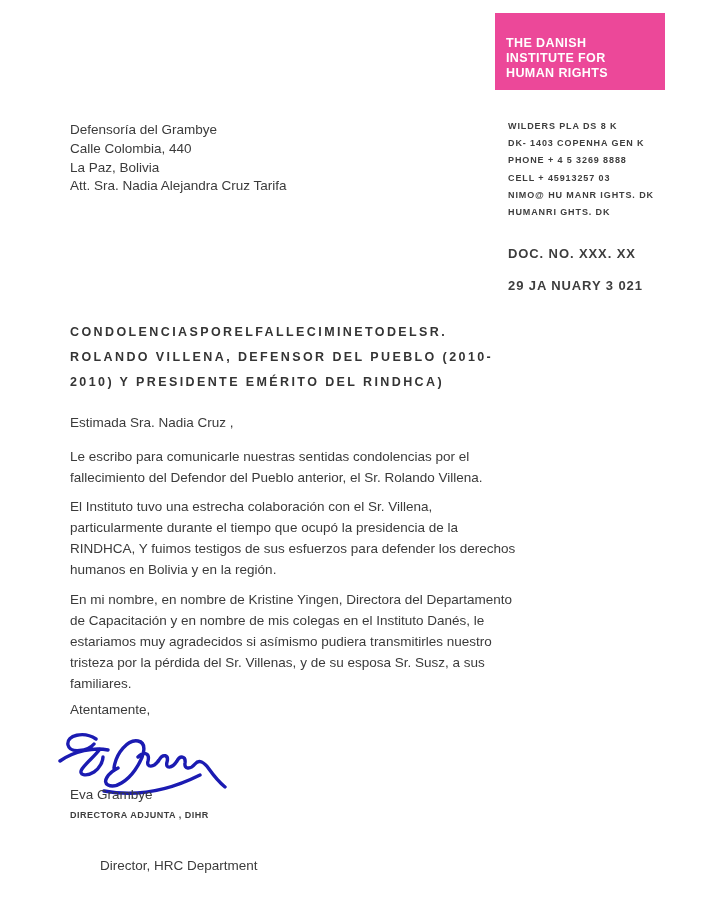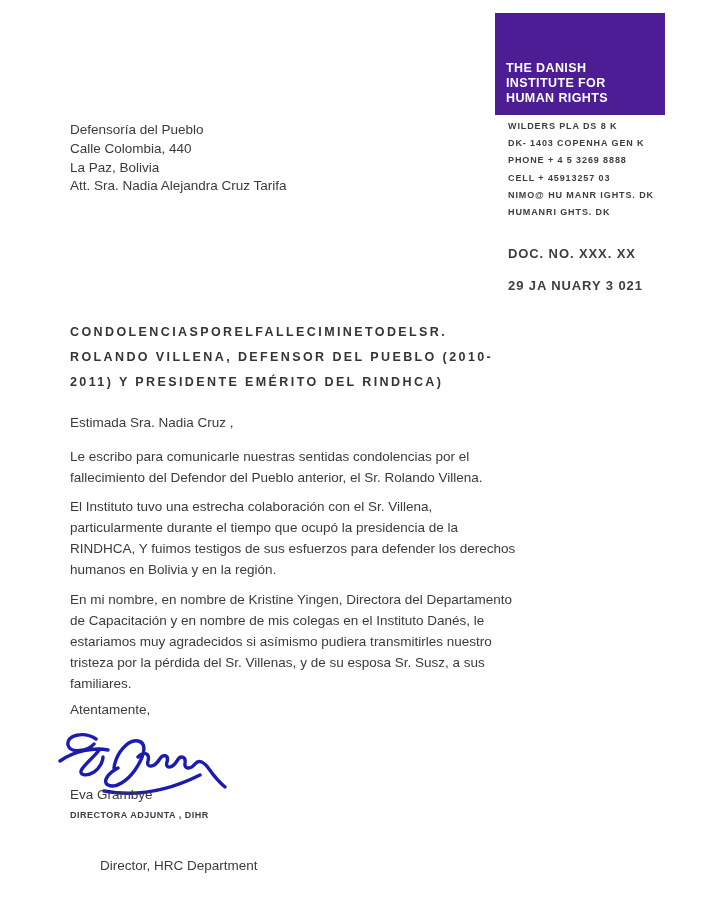--- a/index.html
+++ b/index.html
@@ -14,22 +14,22 @@
     height: 912px;
     background: #ffffff;
     overflow: hidden;
     color: #3b3b3b;
   }
   .abs { position: absolute; }
 
   
   .logo-box {
     left: 495px; top: 13px;
-    width: 170px; height: 102px;
-    background: #4c1d95;
+    width: 170px; height: 77px;
+    background: #ec4899;
     display: flex;
     align-items: flex-end;
     box-sizing: border-box;
     padding: 0 0 9px 11px;
   }
   .logo-text div {
     color: #ffffff;
     font-weight: 700;
     font-size: 12.5px;
     line-height: 15px;
@@ -125,42 +125,42 @@
 
   <div class="abs logo-box">
     <div class="logo-text">
       <div>THE DANISH</div>
       <div>INSTITUTE FOR</div>
       <div>HUMAN RIGHTS</div>
     </div>
   </div>
 
   <div class="abs recipient">
-    <div>Defensoría del Pueblo</div>
+    <div>Defensoría del Grambye</div>
     <div>Calle Colombia, 440</div>
     <div>La Paz, Bolivia</div>
     <div>Att. Sra. Nadia Alejandra Cruz Tarifa</div>
   </div>
 
   <div class="abs contact">
     <div>WILDERS PLA DS 8 K</div>
     <div>DK- 1403 COPENHA GEN K</div>
     <div>PHONE + 4 5 3269 8888</div>
     <div>CELL + 45913257 03</div>
     <div>NIMO@ HU MANR IGHTS. DK</div>
     <div>HUMANRI GHTS. DK</div>
   </div>
 
   <div class="abs doc-no">DOC. NO. XXX. XX</div>
   <div class="abs date-line">29 JA NUARY 3 021</div>
 
   <div class="abs subject">
     <div>CONDOLENCIASPORELFALLECIMINETODELSR.</div>
     <div>ROLANDO VILLENA, DEFENSOR DEL PUEBLO (2010-</div>
-    <div>2011) Y PRESIDENTE EMÉRITO DEL RINDHCA)</div>
+    <div>2010) Y PRESIDENTE EMÉRITO DEL RINDHCA)</div>
   </div>
 
   <div class="abs body-text greeting">Estimada Sra. Nadia Cruz ,</div>
   <div class="abs body-text para-2">El Instituto tuvo una estrecha colaboración con el Sr. Villena, particularmente durante el tiempo que ocupó la presidencia de la RINDHCA, Y fuimos testigos de sus esfuerzos para defender los derechos humanos en Bolivia y en la región.</div>
   <div class="abs body-text para-1">Le escribo para comunicarle nuestras sentidas condolencias por el fallecimiento del Defendor del Pueblo anterior, el Sr. Rolando Villena.</div>
   <div class="abs body-text closing">Atentamente,</div>
   <div class="abs body-text para-3">En mi nombre, en nombre de Kristine Yingen, Directora del Departamento de Capacitación y en nombre de mis colegas en el Instituto Danés, le estariamos muy agradecidos si asímismo pudiera transmitirles nuestro tristeza por la pérdida del Sr. Villenas, y de su esposa Sr. Susz, a sus familiares.</div>
 
   <svg class="abs signature-svg" viewBox="0 0 172 74">
     <path fill="none" stroke-width="3.4" stroke-linecap="round" stroke-linejoin="round" d="M40 12 C28 4 10 8 12 18 C14 27 32 24 38 17

